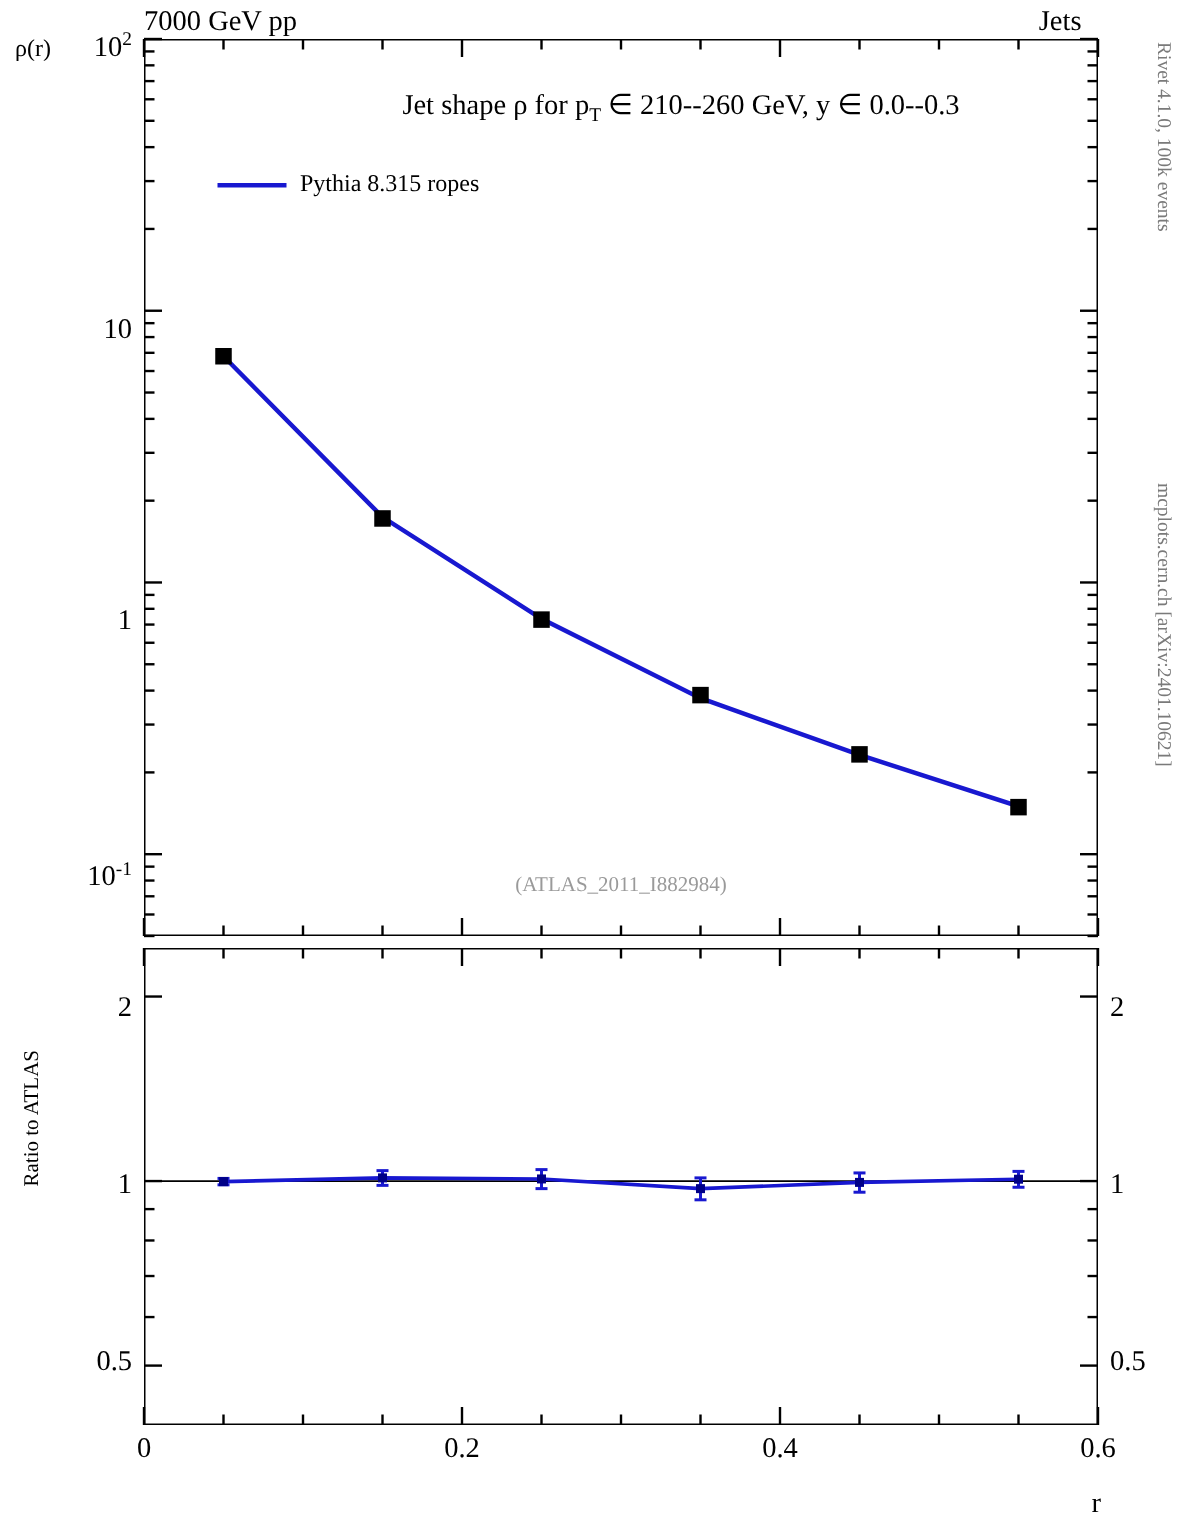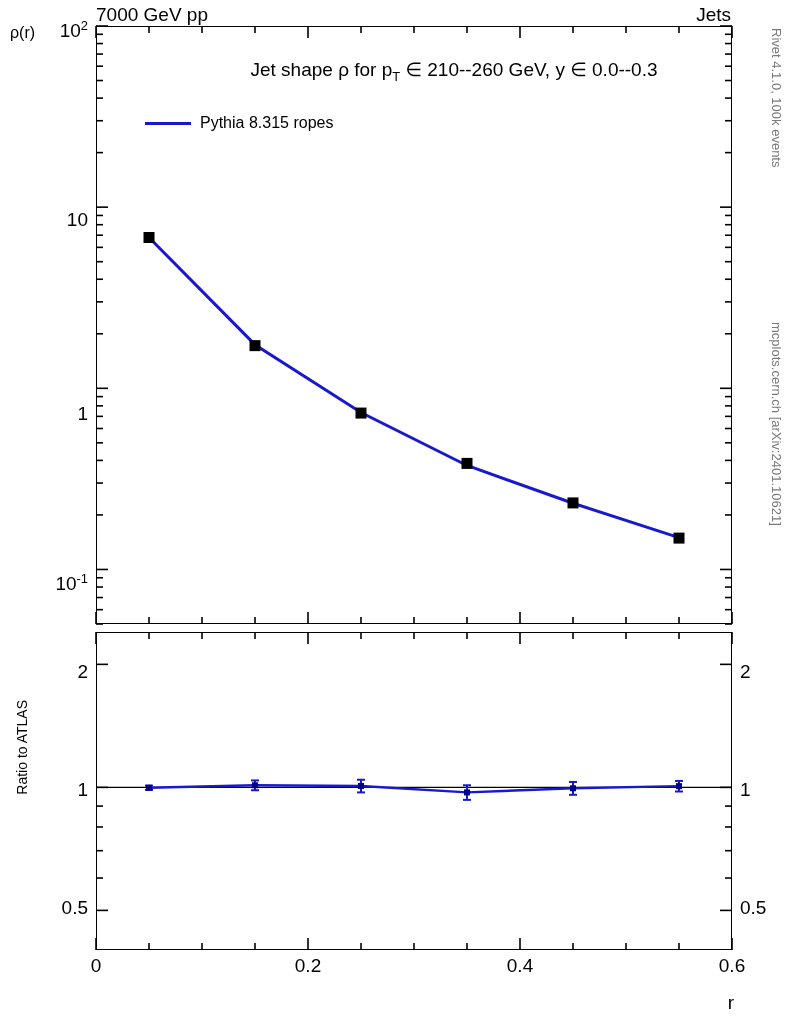--- a/index.html
+++ b/index.html
@@ -11,31 +11,31 @@
     width: 786px;
     height: 1024px;
     font-family: "Liberation Sans", sans-serif;
     color: #000000;
     position: relative;
     overflow: hidden;
   }
   .root {
     position: absolute;
     left: 0; top: 0;
-    width: 786px; height: 873px;
+    width: 786px; height: 873px; font-family: Liberation Serif, serif;
   }
   .abs { position: absolute; }
 
   
   #header-beam {
     left: 96px; top: 4px;
     font-size: 19px;
   }
   #header-group {
-    right: 55px; top: 4px;
+    right: 65px; top: 4px;
     font-size: 19px;
   }
 
   
   .vcaption {
     font-size: 13px;
     color: #7a7a7a;
     writing-mode: vertical-rl;
     text-orientation: mixed;
     white-space: nowrap;
@@ -165,20 +165,21 @@
 
   <div class="abs" id="legend">
     <div class="legend-row">
       <span class="legend-marker-box">
           <span class="legend-line"></span>
         </span>
       <span class="legend-label">Pythia 8.315 ropes</span>
     </div>
   </div>
 
+  <div class="abs" id="watermark">(ATLAS_2011_I882984)</div>
 
   <div class="abs ylab-main" style="top:18px;"><span>10</span><sup class="exp">2</sup></div>
   <div class="abs ylab-main" style="top:209px;"><span>10</span></div>
   <div class="abs ylab-main" style="top:403px;"><span>1</span></div>
   <div class="abs ylab-main" style="top:571px;"><span>10</span><sup class="exp">-1</sup></div>
 
   <div class="abs" id="ratio-plot-frame"></div>
 
   <div class="abs" id="ylabel-ratio">Ratio to ATLAS</div>
 

